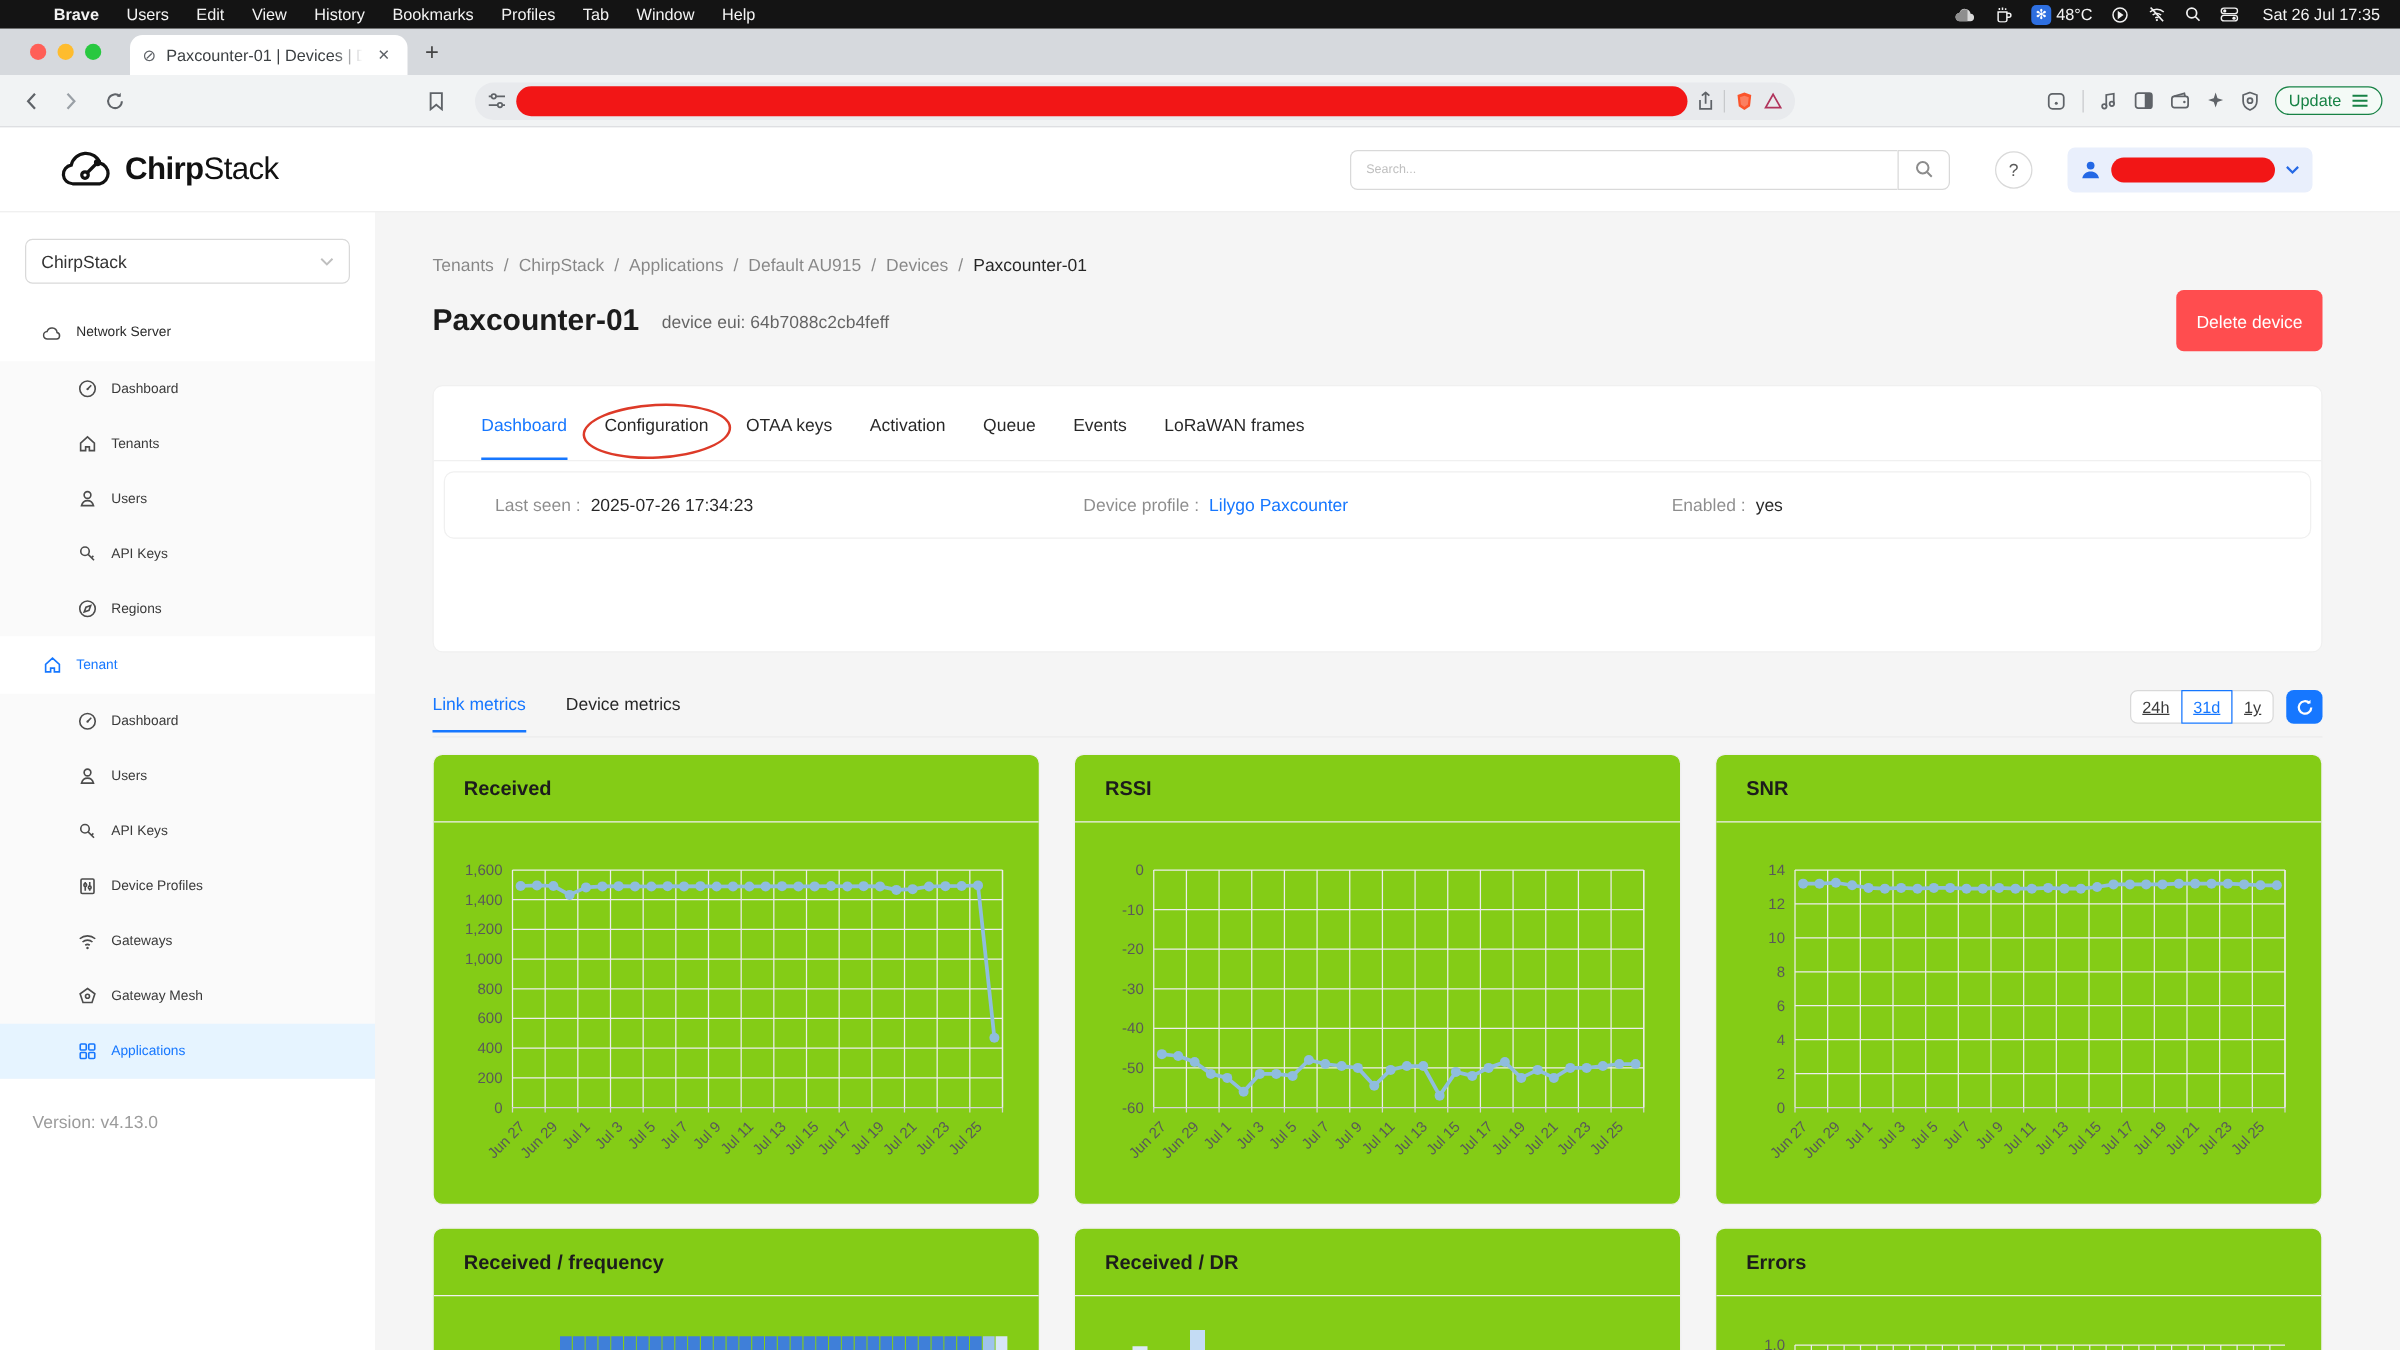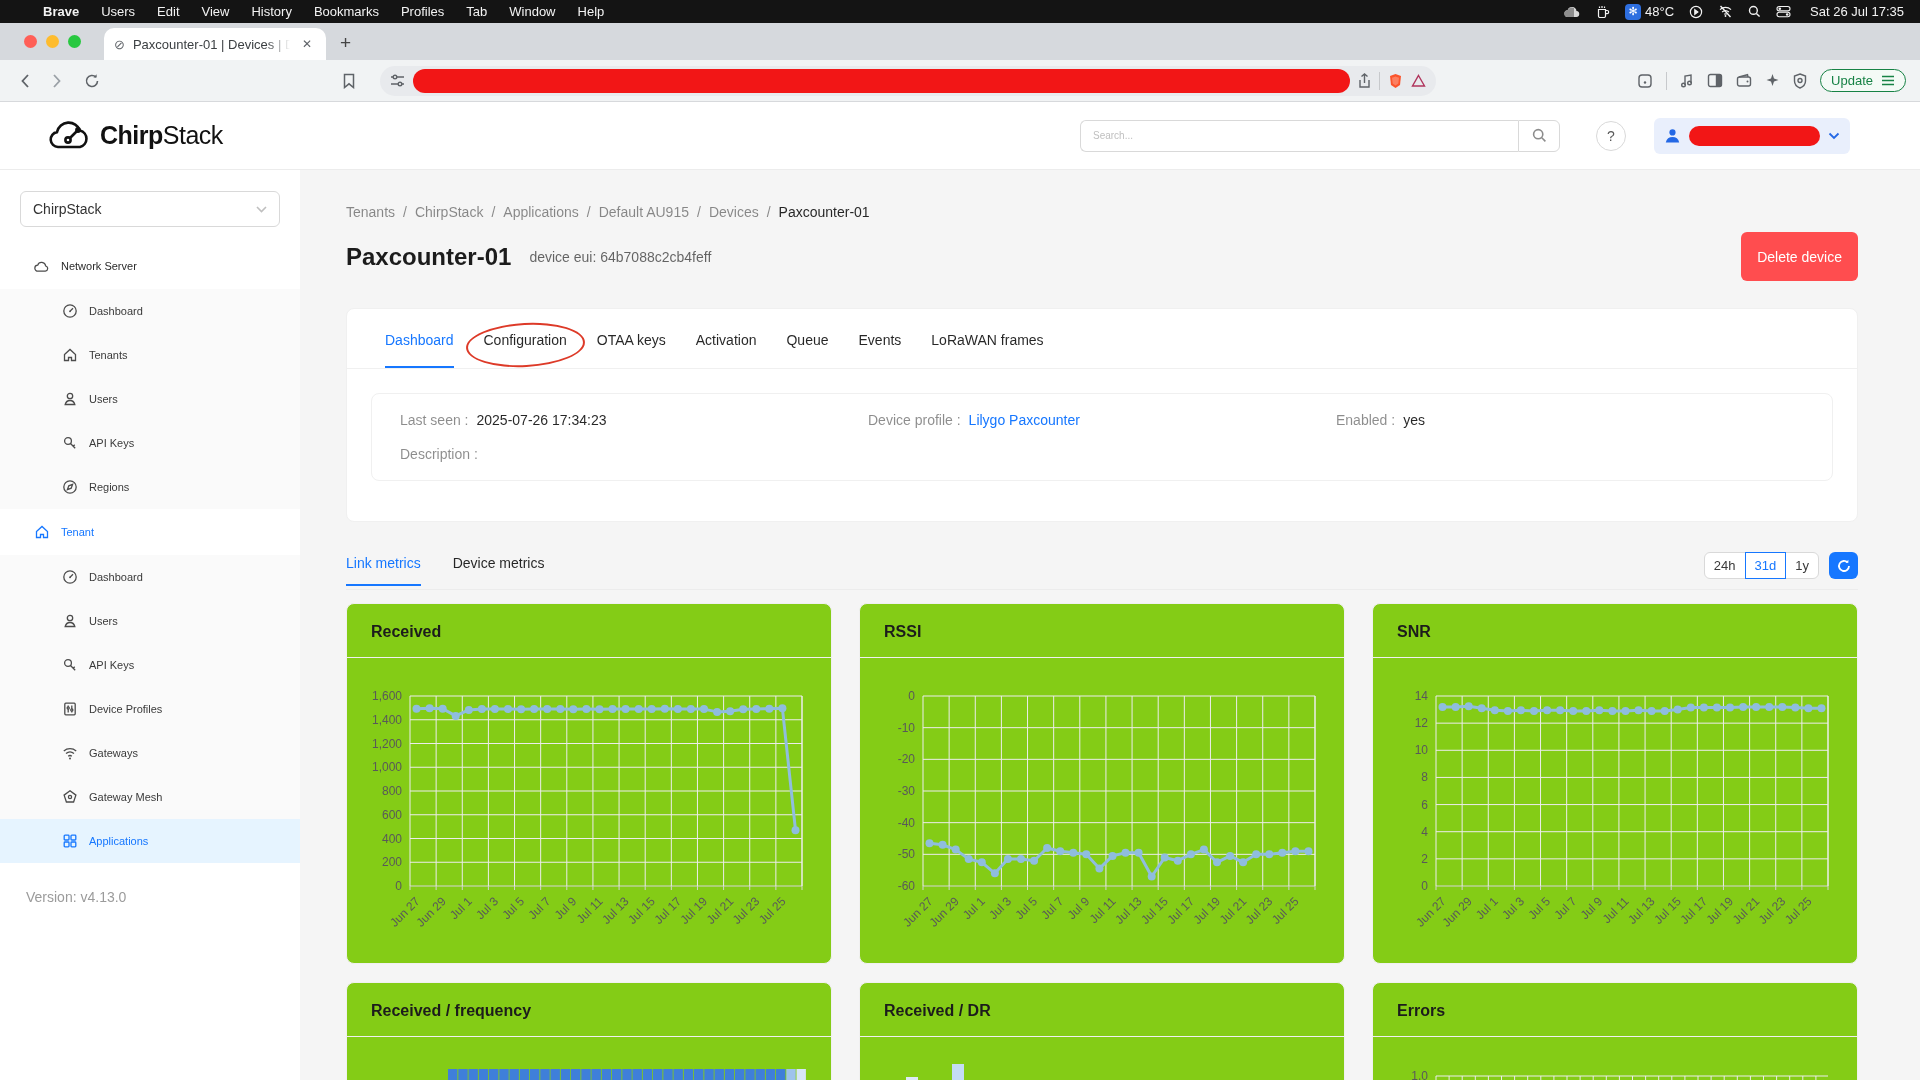--- a/index.html
+++ b/index.html
@@ -71,33 +71,33 @@
   .page-title { font-size:24px; font-weight:700; color:#1c1c1c; }
   .dev-eui { margin-left:18px; font-size:14px; color:rgba(0,0,0,0.6); }
   .delete-btn { margin-left:auto; background:#ff4d4f; color:#fff; border:none; height:49px; padding:0 16px; border-radius:6px; font-size:14px; }
 
   .card { background:#fff; border:1px solid #f0f0f0; border-radius:8px; }
   .tabs-card { margin-top:27px; height:214px; }
   .ptabs { display:flex; gap:30px; padding:0 38px; border-bottom:1px solid #f0f0f0; position:relative; }
   .ptab { padding:23px 0 18px; font-size:14px; color:rgba(0,0,0,0.85); position:relative; cursor:pointer; }
   .ptab.active { color:#1677ff; border-bottom:2px solid #1677ff; }
   .annot { position:absolute; border:2px solid #dd3a28; border-radius:50%; pointer-events:none; }
-  .infobox { margin:24px; border:1px solid #f0f0f0; border-radius:8px; padding:18px 28px; font-size:14px; }
+  .infobox { margin:8px; border:1px solid #f0f0f0; border-radius:8px; padding:18px 40px; font-size:14px; }
   .inforow { display:grid; grid-template-columns:1fr 1fr 1fr; margin-bottom:18px; }
   .inforow:last-child { margin-bottom:0; }
   .ilabel { color:rgba(0,0,0,0.45); margin-right:8px; }
   .ival { color:rgba(0,0,0,0.85); }
   .ival.link { color:#1677ff; }
 
   .metricsrow { margin-top:30px; display:flex; align-items:center; border-bottom:1px solid #ececec; }
   .mtab { font-size:14px; color:rgba(0,0,0,0.85); padding:0 0 13px; margin-right:32px; cursor:pointer; }
   .mtab.active { color:#1677ff; border-bottom:2px solid #1677ff; }
   .rangewrap { margin-left:auto; display:flex; align-items:center; gap:10px; padding-bottom:10px; }
   .seg { display:flex; }
-  .seg button { height:27px; padding:0 9px; font-size:13px; background:#fff; border:1px solid #d9d9d9; color:#3a3a3a; margin-left:-1px; }
+  .seg button { height:27px; padding:0 9px; font-size:13px; background:#fff; border:1px solid #d9d9d9; color:#3a3a3a; margin-left:-1px;text-decoration:underline; }
   .seg button:first-child { border-radius:6px 0 0 6px; margin-left:0; }
   .seg button:last-child { border-radius:0 6px 6px 0; }
   .seg button.sel { color:#1677ff; border-color:#1677ff; position:relative; z-index:2; }
   .refresh-btn { width:29px; height:27px; background:#1677ff; border:none; border-radius:6px; color:#fff; display:flex; align-items:center; justify-content:center; }
 
   .charts { margin-top:13px; display:grid; grid-template-columns:1fr 1fr 1fr; gap:27px; }
   .charts.row2 { margin-top:18px; }
   .chart-card { background:#84cc16; border:1px solid #f0f0f0; border-radius:8px; height:361px; overflow:hidden; }
   .chart-card h3 { font-size:16px; font-weight:700; color:#1c1c1c; padding:19px 24px 16px; border-bottom:1px solid #f0f0f0; }
 </style>
@@ -488,23 +488,20 @@
           <span class="ptab">Activation</span>
           <span class="ptab">Queue</span>
           <span class="ptab">Events</span>
           <span class="ptab">LoRaWAN frames</span>
         </div>
       <div class="infobox">
         <div class="inforow">
           <span><span class="ilabel">Last seen :</span><span class="ival">2025-07-26 17:34:23</span></span>
           <span><span class="ilabel">Device profile :</span><span class="ival link">Lilygo Paxcounter</span></span>
           <span><span class="ilabel">Enabled :</span><span class="ival">yes</span></span>
-        </div>
-        <div class="inforow">
-          <span><span class="ilabel">Description :</span></span>
         </div>
       </div>
     </div>
 
     <div class="metricsrow">
       <span id="metrics-tabs" style="display:flex">
           <span class="mtab active">Link metrics</span>
           <span class="mtab">Device metrics</span>
         </span>
       <span class="rangewrap">

